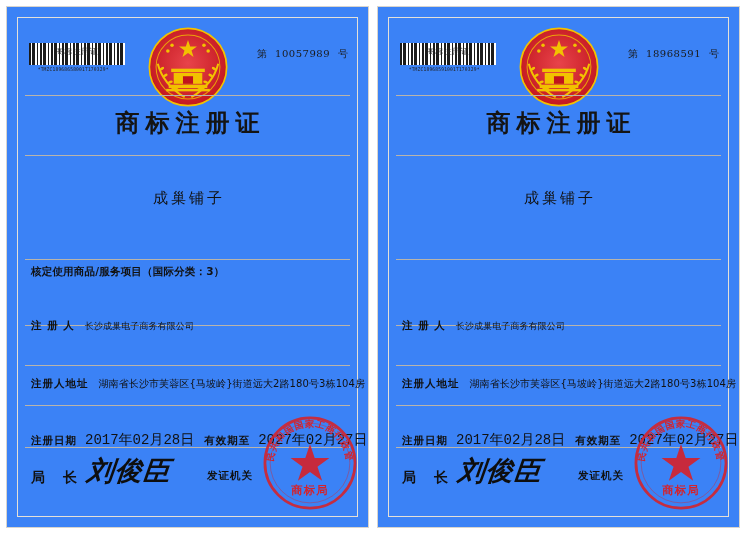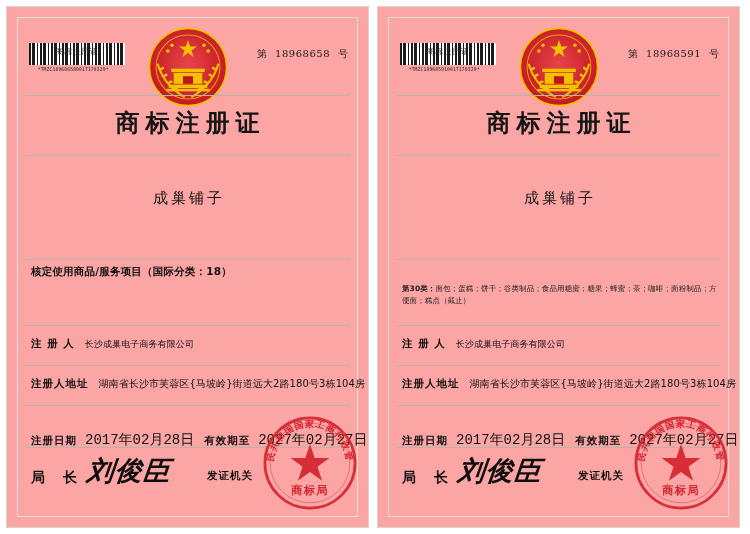--- a/index.html
+++ b/index.html
@@ -20,21 +20,21 @@
     background: #ffffff;
     display: flex;
     gap: 8px;
     padding: 6px 6px 0 6px;
     box-sizing: border-box;
   }
   .cert {
     position: relative;
     width: 363px;
     height: 522px;
-    background: #fca5a5;
+    background: #3b82f6;
     border: 1px solid #d8d4cd;
     box-sizing: border-box;
     overflow: hidden;
   }
   .cert-inner {
     position: absolute;
     left: 10px;
     top: 10px;
     right: 10px;
     bottom: 10px;
@@ -196,21 +196,21 @@
     font-weight: bold;
     font-size: 10.5px;
     letter-spacing: 1px;
   }
   .field .fval {
     display: inline-block;
     font-size: 9px;
     margin-left: 10px;
     letter-spacing: 0.1px;
   }
-  .f-registrant { top: 330px; }
+  .f-registrant { top: 312px; }
   .f-address    { top: 370px; }
   .f-address .fval { font-size: 10px; }
   
   .daterow {
     position: absolute;
     left: 24px;
     right: 22px;
     top: 424px;
     font-size: 10px;
     color: #111;
@@ -324,32 +324,32 @@
 
           <rect x="30" y="52" width="40" height="4" fill="#f2c200"></rect>
           <rect x="33" y="57" width="34" height="13" fill="#f2c200"></rect>
           <rect x="44" y="61" width="12" height="9" fill="#c0141c"></rect>
           <rect x="27" y="71" width="46" height="4" fill="#f2c200"></rect>
           <rect x="24" y="76" width="52" height="3" fill="#f2c200"></rect>
         </svg>
       </div>
 
       <div class="certno">
-        <span class="lbl">第</span><span class="num">18968658</span><span class="suf">号</span>
+        <span class="lbl">第</span><span class="num">10057989</span><span class="suf">号</span>
       </div>
     </div>
 
     <div class="rule r1"></div>
     <div class="title">商标注册证</div>
     <div class="rule r2"></div>
 
     <div class="mark">成巢铺子</div>
 
     <div class="rule r3"></div>
-    <div class="cls-head">核定使用商品/服务项目（国际分类：18）</div>
+    <div class="cls-head">核定使用商品/服务项目（国际分类：3）</div>
 
     <div class="rule r4"></div>
     <div class="field f-registrant">
       <span class="flabel">注 册 人</span><span class="fval">长沙成巢电子商务有限公司</span>
     </div>
 
     <div class="rule r5"></div>
     <div class="field f-address">
       <span class="flabel">注册人地址</span><span class="fval">湖南省长沙市芙蓉区{马坡岭}街道远大2路180号3栋104房</span>
     </div>
@@ -433,21 +433,20 @@
       </div>
     </div>
 
     <div class="rule r1"></div>
     <div class="title">商标注册证</div>
     <div class="rule r2"></div>
 
     <div class="mark">成巢铺子</div>
 
     <div class="rule r3"></div>
-    <div class="cls-body"><span class="b">第30类：</span><span>面包；蛋糕；饼干；谷类制品；食品用糖蜜；糖果；蜂蜜；茶；咖啡；面粉制品；方便面；糕点（截止）</span></div>
 
     <div class="rule r4"></div>
     <div class="field f-registrant">
       <span class="flabel">注 册 人</span><span class="fval">长沙成巢电子商务有限公司</span>
     </div>
 
     <div class="rule r5"></div>
     <div class="field f-address">
       <span class="flabel">注册人地址</span><span class="fval">湖南省长沙市芙蓉区{马坡岭}街道远大2路180号3栋104房</span>
     </div>

